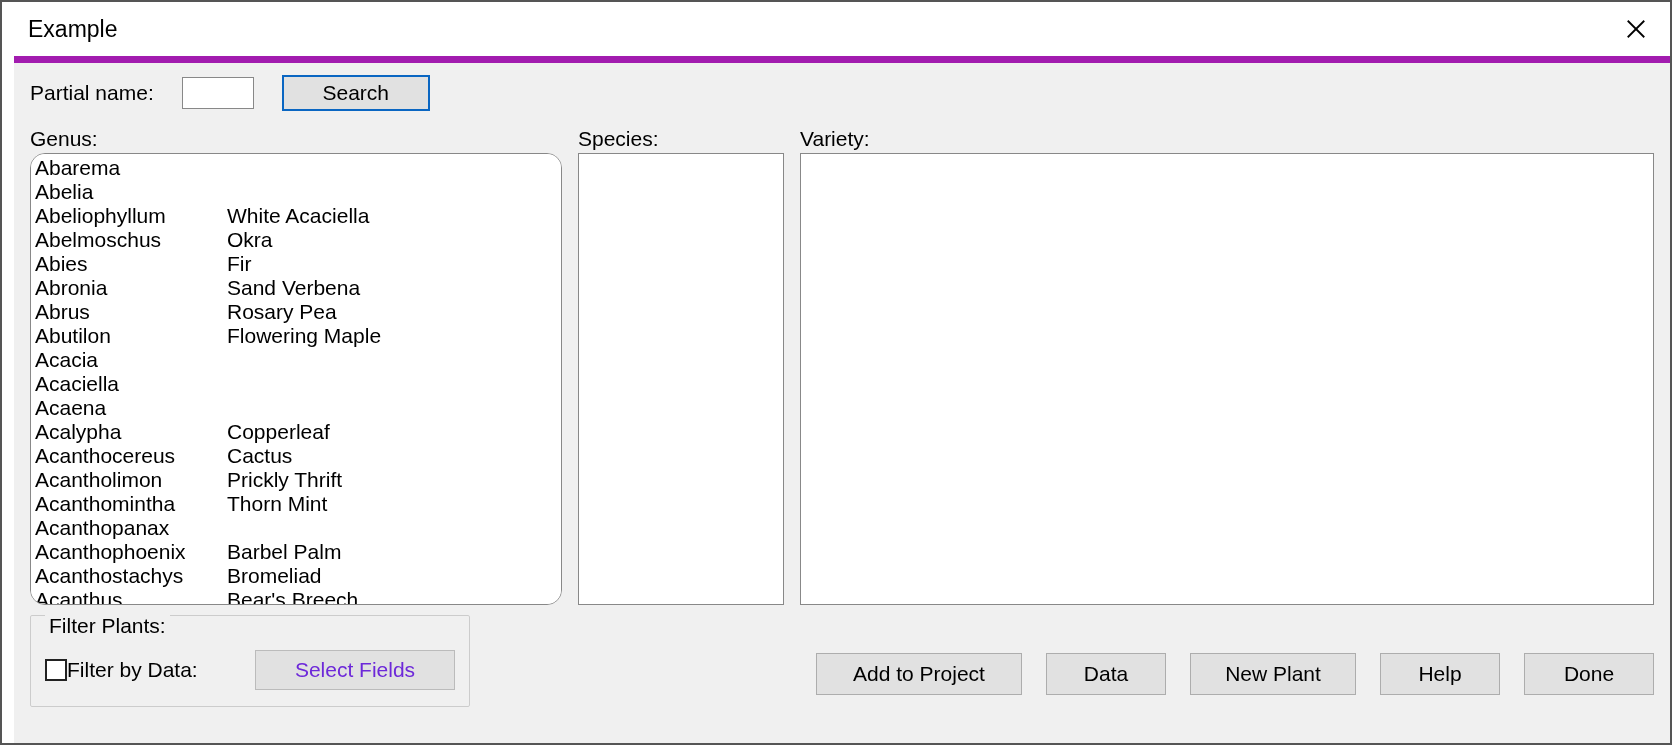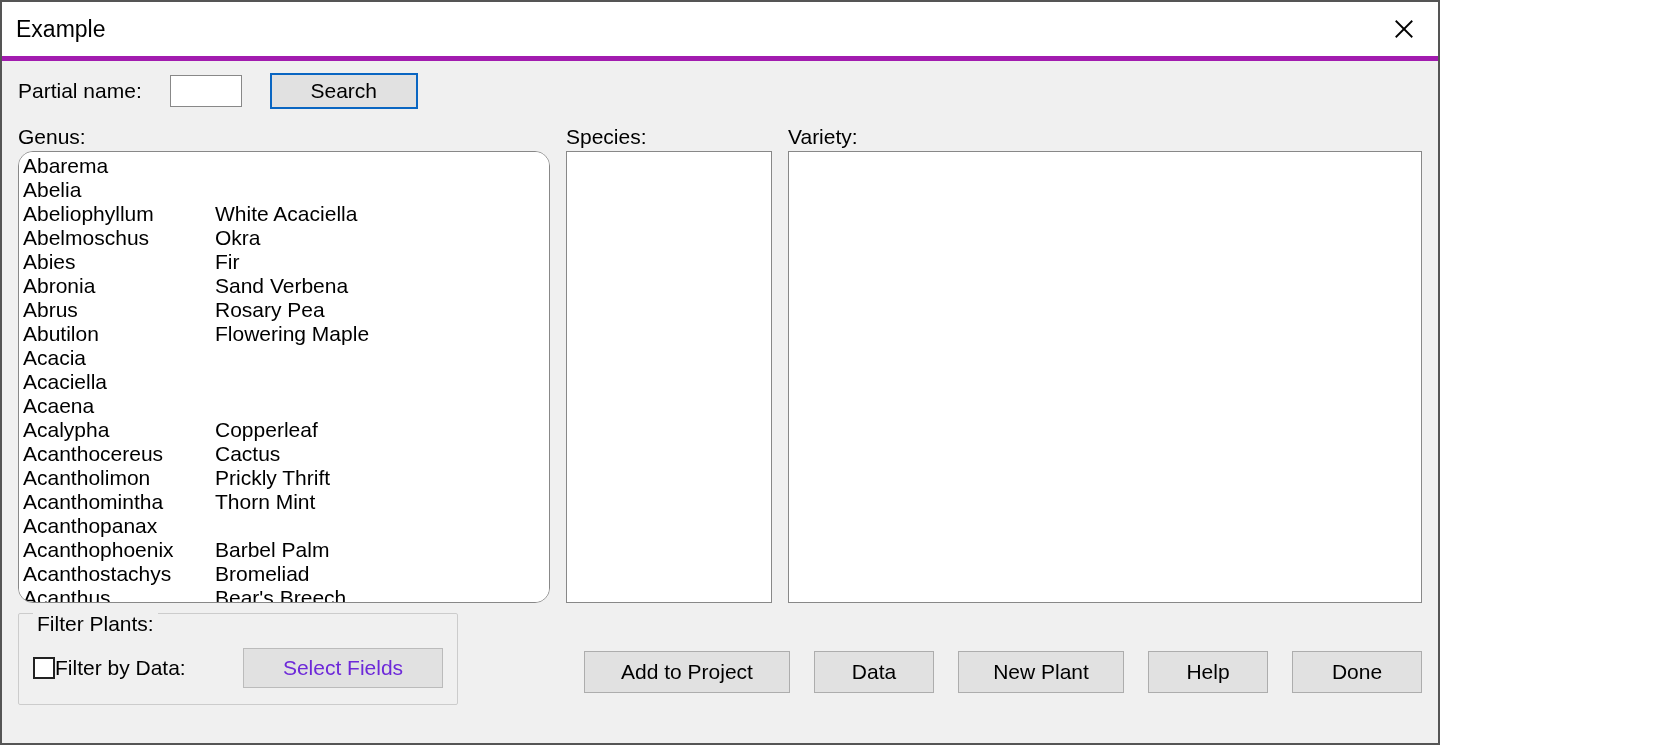--- a/index.html
+++ b/index.html
@@ -6,43 +6,43 @@
   html, body {
     margin: 0; padding: 0;
     width: 1672px; height: 745px;
     font-family: Arial, Helvetica, sans-serif;
     font-size: 21px;
     color: #000;
     background: #fff;
   }
   .dialog {
     position: relative;
-    width: 1440px; height: 745px;
+    width: 1672px; height: 745px;
     border: 2px solid #555;
     background: #fff;
-    display: flex; flex-direction: column;
+    display: flex; flex-direction: column; padding-left: 12px;
   }
   .titlebar {
     height: 54px;
     display: flex; align-items: center;
     padding: 0 14px;
     background: #fff;
   }
   .titlebar .title { font-size: 23px; }
   .titlebar .spacer { flex: 1; }
   .close-btn {
     width: 40px; height: 40px;
     display: flex; align-items: center; justify-content: center;
     cursor: default;
   }
   .close-btn svg { width: 22px; height: 22px; }
   .body {
     flex: 1;
     background: #f0f0f0;
-    border-top: 5px solid #a21caf;
+    border-top: 7px solid #a21caf;
     padding: 10px 16px 14px 16px;
     display: flex; flex-direction: column;
   }
   .search-row {
     display: flex; align-items: center;
     gap: 28px;
     padding: 2px 0 10px 0;
   }
   .search-row label { font-size: 21px; }
   .search-input {

